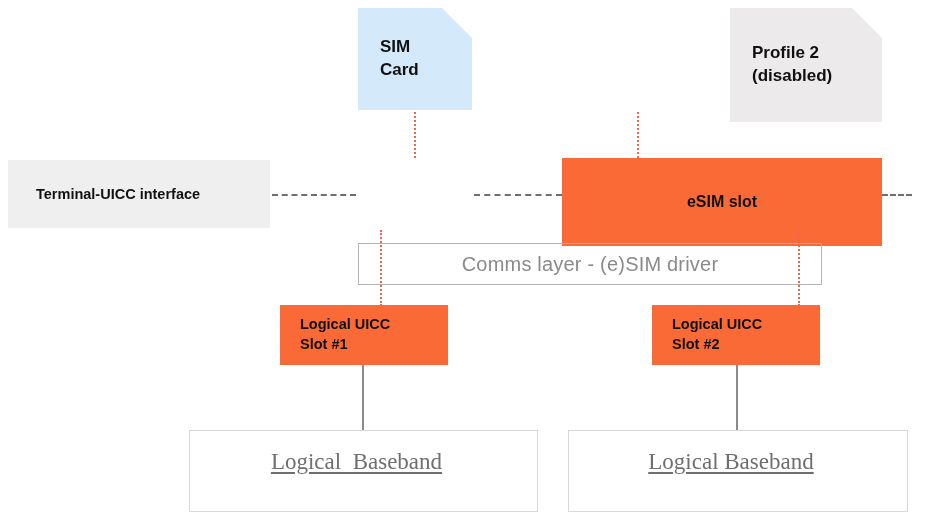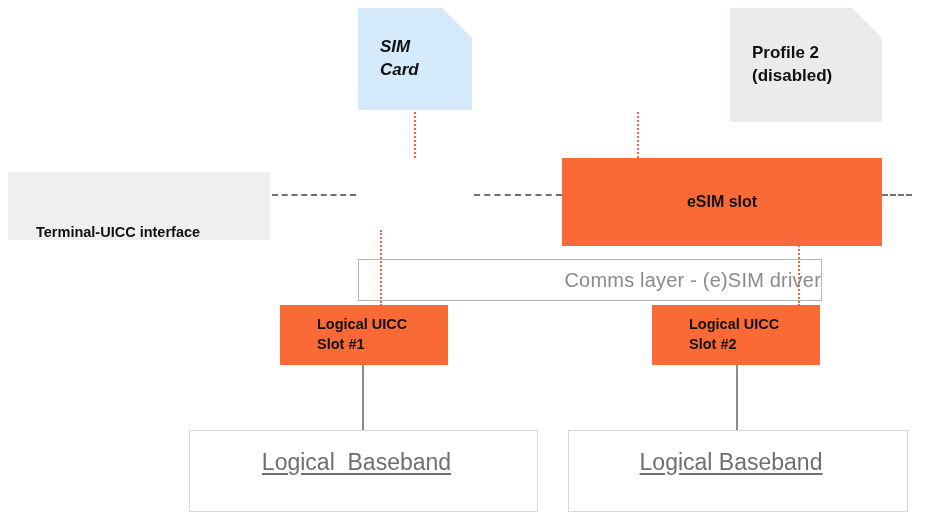--- a/index.html
+++ b/index.html
@@ -25,30 +25,29 @@
     position: absolute;
     left: 22px;
     top: 50%;
     transform: translateY(-50%);
     font-size: 17px;
     font-weight: bold;
     color: #111111;
     line-height: 1.35;
     white-space: pre-line;
   }
-  .card-blue { background: #d4e9f9; font-style: italic; }
+  .card-blue { background: #d4e9f9; }
   .card-gray { background: #eceaea; }
 
   
   .iface {
     position: absolute;
     background: #efefef;
     display: flex;
-    align-items: flex-end;
-    margin-top: 12px;
+    align-items: center;
   }
   .iface-label {
     font-size: 14.5px;
     font-weight: bold;
     color: #111111;
     padding-left: 28px;
   }
 
   
   .slot {
@@ -62,35 +61,34 @@
     font-size: 16px;
     font-weight: bold;
     color: #111111;
     text-align: center;
   }
   .slot-left {
     justify-content: flex-start;
   }
   .slot-left .slot-label {
     text-align: left;
-    padding-left: 37px;
+    padding-left: 20px;
     line-height: 1.35;
     white-space: pre-line;
     font-size: 14.5px;
   }
 
   
   .comms {
     position: absolute;
     border: 1.5px solid #b5b5b5;
     background: transparent;
     display: flex;
     align-items: center;
-    justify-content: flex-end;
-    margin-top: 16px;
+    justify-content: center;
   }
   .comms-label {
     font-size: 20px;
     color: #8a8a8a;
     font-weight: normal;
     letter-spacing: 0.2px;
   }
 
   
   .baseband {
@@ -102,20 +100,21 @@
     position: absolute;
     left: 0;
     right: 14px;
     top: 18px;
     text-align: center;
     font-size: 23px;
     color: #6f6f6f;
     text-decoration: underline;
     text-underline-offset: 3px;
     white-space: pre;
+    font-family: Liberation Serif, serif;
   }
 
   
   .vdot {
     position: absolute;
     width: 0;
     border-left: 2.5px dotted #f4644e;
   }
   .hdash {
     position: absolute;

